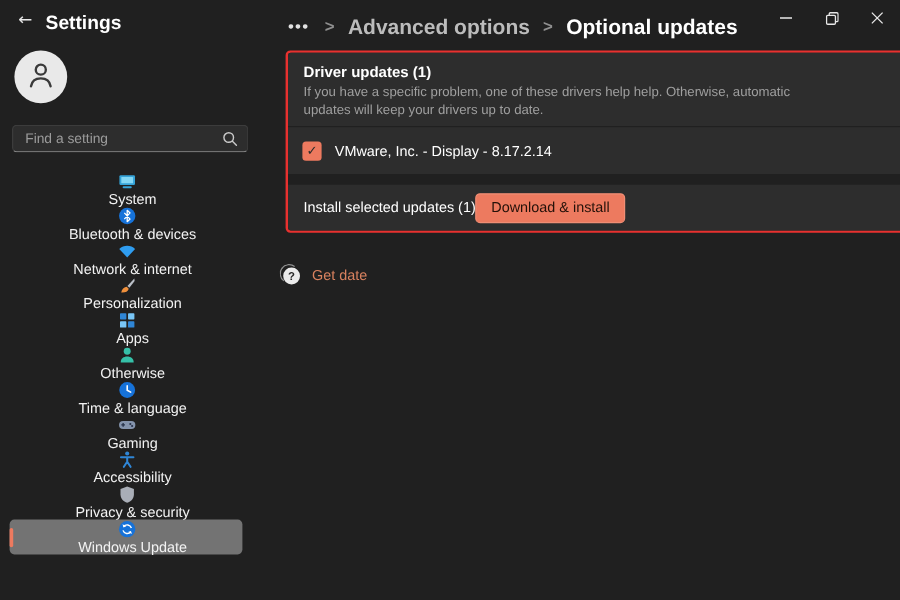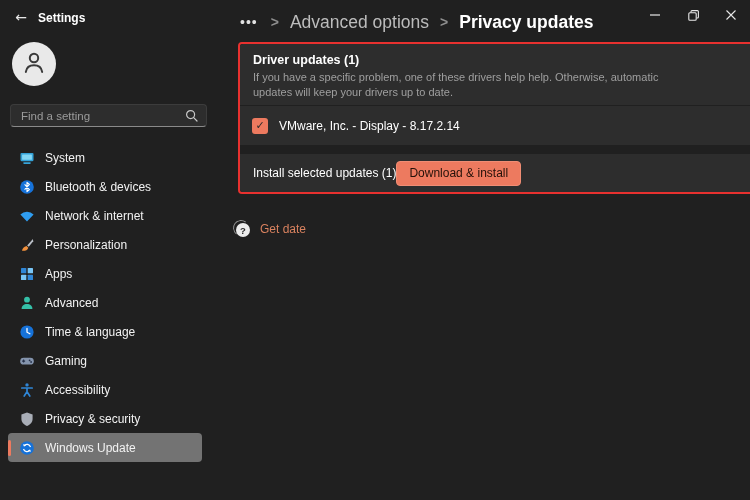--- a/index.html
+++ b/index.html
@@ -14,40 +14,40 @@
 
   
   .back-btn {
     position:absolute; left:8px; top:6px; width:26px; height:22px;
     background:none; border:none; color:#e6e6e6; font-size:14px;
     cursor:pointer; line-height:22px; text-align:center;
     font-family:"DejaVu Sans", sans-serif;
   }
   .app-title {
     position:absolute; left:38px; top:11px;
-    font-size:12px; font-weight:700; color:#ffffff;text-align:center;
+    font-size:16px; font-weight:700; color:#ffffff;text-align:center;
   }
   .win-controls { position:absolute; right:0; top:0; display:flex; }
   .win-btn {
     width:38px; height:30px; background:none; border:none; cursor:pointer;
     display:flex; align-items:center; justify-content:center;
   }
   .win-btn svg { display:block; }
 
   
   .breadcrumb {
     position:absolute; left:238px; top:6px; height:32px;
     display:flex; align-items:center; gap:11px;
   }
   .crumb-ellipsis {
     background:none; border:none; color:#e2e2e2; cursor:pointer;
     font-size:14px; letter-spacing:1px; padding:0 2px; line-height:30px;
   }
   .crumb-sep { color:#8f8f8f; font-size:14px; font-weight:600; }
-  .crumb-parent { color:#bcbcbc; font-size:17.5px; font-weight:400; }
+  .crumb-parent { color:#bcbcbc; font-size:17.5px; font-weight:700; }
   .crumb-current { color:#ffffff; font-size:17.5px; font-weight:700; }
 
   
   .sidebar { position:absolute; left:0; top:0; width:208px; height:500px; }
   .avatar {
     position:absolute; left:12px; top:42px; width:44px; height:44px;
     border-radius:50%; background:#e9e9e9; cursor:pointer;
     display:flex; align-items:center; justify-content:center;
   }
   .search-box {
@@ -60,21 +60,21 @@
     color:#e0e0e0; font-size:11.5px; padding:0 6px 0 10px;
     font-family:"Liberation Sans", sans-serif;
   }
   .search-input::placeholder { color:#9b9b9b; }
   .search-icon { margin-right:8px; display:flex; }
 
   .nav { position:absolute; left:0; top:143px; width:208px; }
   .nav-item {
     position:relative; height:29px; margin:0 6px 0 8px;
     display:flex; align-items:center; border-radius:4px;
-    padding-left:11px; cursor:pointer;
+    padding-left:11px; cursor:pointer;flex-direction:column;
   }
   .nav-item.selected { background:#737373; }
   .nav-pill {
     display:none; position:absolute; left:0; top:6.5px;
     width:3px; height:16px; border-radius:2px; background:var(--accent,#ED7A5F);
   }
   .nav-item.selected .nav-pill { display:block; }
   .nav-icon { width:16px; height:16px; margin-right:10px; display:flex; }
   .nav-icon svg { display:block; }
   .nav-label { font-size:12px; color:#f2f2f2; white-space:nowrap; }
@@ -170,21 +170,21 @@
         </svg>
     </span>
   </button>
 </div>
 
 <div class="breadcrumb">
   <button class="crumb-ellipsis">•••</button>
   <span class="crumb-sep">&gt;</span>
   <span class="crumb-parent">Advanced options</span>
   <span class="crumb-sep">&gt;</span>
-  <span class="crumb-current">Privacy updates</span>
+  <span class="crumb-current">Optional updates</span>
 </div>
 
 <div class="sidebar">
   <div class="avatar">
     <span>
       <svg width="28" height="28" viewBox="0 0 24 24" fill="none">
         <circle cx="12" cy="8.6" r="3.6" stroke="#3a3a3a" stroke-width="1.7"></circle>
         <path d="M5 20.5 C5.6 16.6 8.4 14.8 12 14.8 C15.6 14.8 18.4 16.6 19 20.5" stroke="#3a3a3a" stroke-width="1.7" stroke-linecap="round"></path>
       </svg>
     </span>
@@ -254,21 +254,21 @@
     <span class="nav-label">Apps</span>
   </div>
       <div class="nav-item">
 
     <span class="nav-icon">
           <svg width="16" height="16" viewBox="0 0 16 16">
             <circle cx="8" cy="4.7" r="2.9" fill="#35c0a8"></circle>
             <path d="M2.6 14 C2.6 10.8 5 9.1 8 9.1 C11 9.1 13.4 10.8 13.4 14 Z" fill="#35c0a8"></path>
           </svg>
         </span>
-    <span class="nav-label">Advanced</span>
+    <span class="nav-label">Otherwise</span>
   </div>
       <div class="nav-item">
 
     <span class="nav-icon">
           <svg width="16" height="16" viewBox="0 0 16 16">
             <circle cx="8" cy="8" r="6.6" fill="#1672d9"></circle>
             <path d="M8 4.4 L8 8.2 L10.9 9.8" fill="none" stroke="#fff" stroke-width="1.3" stroke-linecap="round"></path>
           </svg>
         </span>
     <span class="nav-label">Time &amp; language</span>

